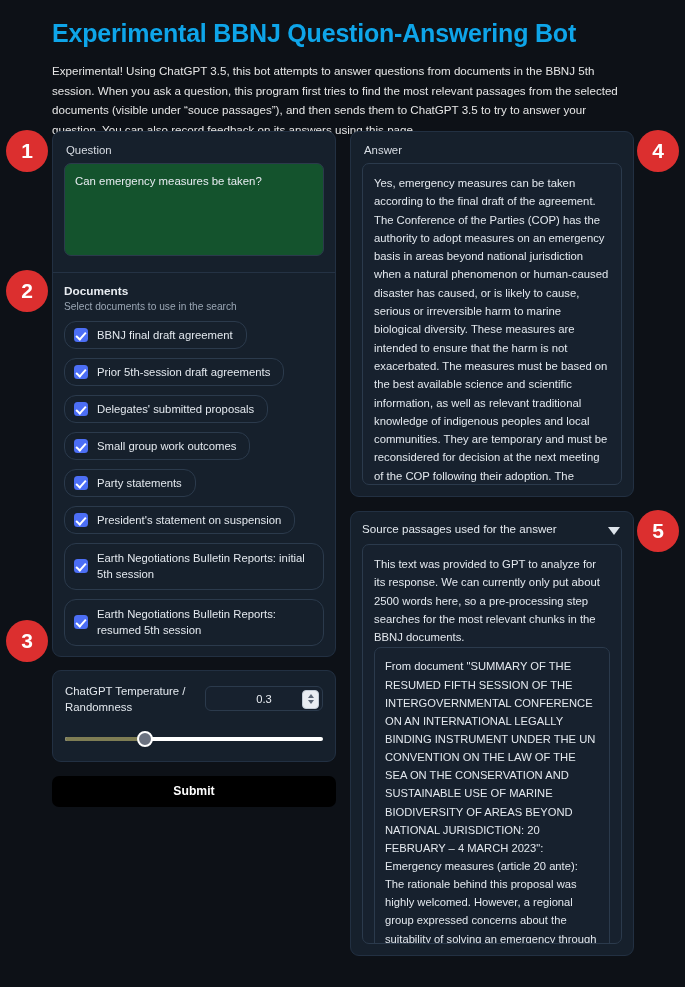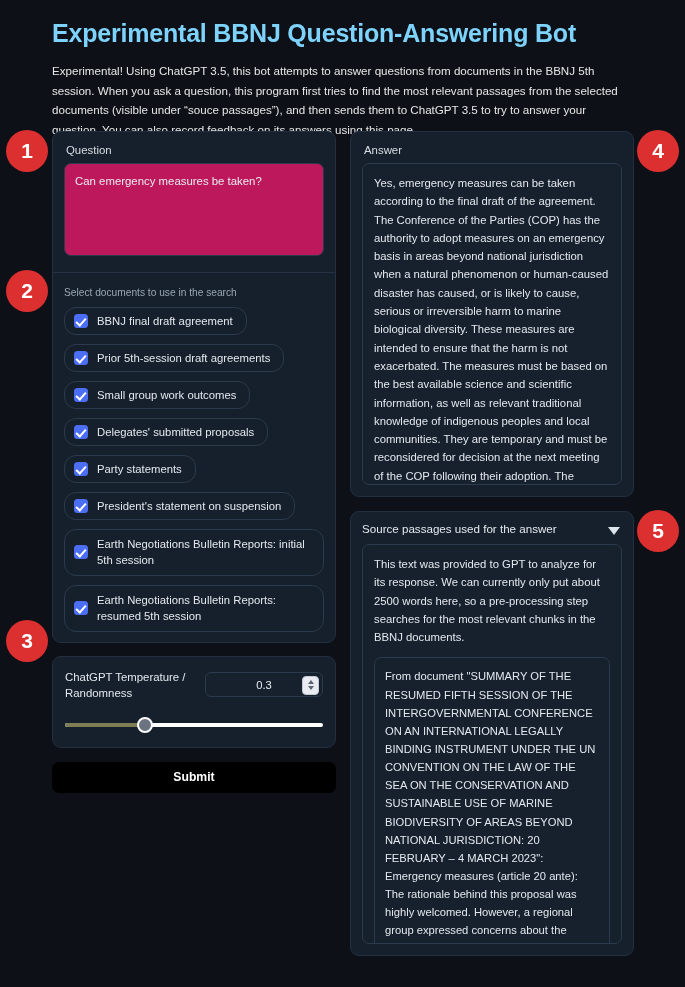--- a/index.html
+++ b/index.html
@@ -15,21 +15,21 @@
     position: absolute;
     left: 0; top: 0;
     width: 685px; height: 987px;
     background: #0d1117;
     overflow: hidden;
   }
 
   
   .header { padding: 18px 52px 0 52px; }
   .app-title {
-    color: #7dd3fc;
+    color: #0ea5e9;
     font-size: 25px;
     font-weight: bold;
     letter-spacing: -0.2px;
     line-height: 1.25;
   }
   .app-intro {
     color: #e6e6e6;
     font-size: 11.6px;
     line-height: 1.68;
     margin-top: 12px;
@@ -54,21 +54,21 @@
   
   .q-card { padding: 10px 11px 0 11px; }
   .field-label {
     color: #d8dde4;
     font-size: 11.4px;
     padding: 2px 0 7px 2px;
   }
   .q-textarea {
     width: 100%;
     height: 93px;
-    background: #be185d;
+    background: #14532d;
     border: 1px solid #2b3a4c;
     border-radius: 7px;
     color: #e8ecf1;
     font-family: "Liberation Sans", sans-serif;
     font-size: 11.4px;
     line-height: 1.5;
     padding: 9px 10px;
     resize: none;
     outline: none;
   }
@@ -252,21 +252,21 @@
     border: 1px solid #2b3a4c;
     border-radius: 7px;
     padding: 10px 11px;
     height: 400px;
     overflow: hidden;
   }
   .sp-intro {
     color: #e3e8ee;
     font-size: 11.3px;
     line-height: 1.62;
-    margin-bottom: 11px;
+    margin-bottom: 1px;
   }
   .sp-inner {
     background: #17212e;
     border: 1px solid #2b3a4c;
     border-radius: 7px;
     padding: 9px 10px;
     height: 322px;
     overflow: hidden;
   }
   .sp-para {
@@ -311,41 +311,42 @@
     <div class="col-left">
 
       <div class="card">
         <div class="q-card">
           <div class="field-label">Question</div>
           <textarea class="q-textarea" placeholder="" style="">Can emergency measures be taken?</textarea>
           <div class="divider"></div>
         </div>
 
         <div class="docs-sec">
+          <div class="docs-title">Documents</div>
           <div class="docs-sub">Select documents to use in the search</div>
           <div class="doc-list">
 
             <div class="doc-item">
               <span class="cbox"></span>
               <span class="doc-label">BBNJ final draft agreement</span>
             </div>
 
             <div class="doc-item">
               <span class="cbox"></span>
               <span class="doc-label">Prior 5th-session draft agreements</span>
             </div>
 
             <div class="doc-item">
               <span class="cbox"></span>
+              <span class="doc-label">Delegates' submitted proposals</span>
+            </div>
+
+            <div class="doc-item">
+              <span class="cbox"></span>
               <span class="doc-label">Small group work outcomes</span>
-            </div>
-
-            <div class="doc-item">
-              <span class="cbox"></span>
-              <span class="doc-label">Delegates' submitted proposals</span>
             </div>
 
             <div class="doc-item">
               <span class="cbox"></span>
               <span class="doc-label">Party statements</span>
             </div>
 
             <div class="doc-item">
               <span class="cbox"></span>
               <span class="doc-label">President's statement on suspension</span>

